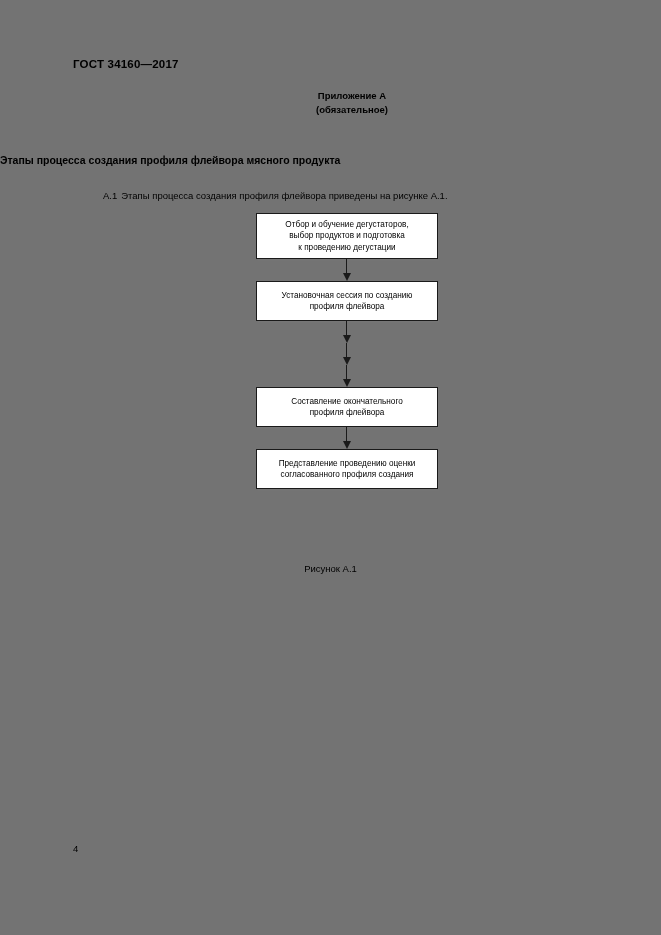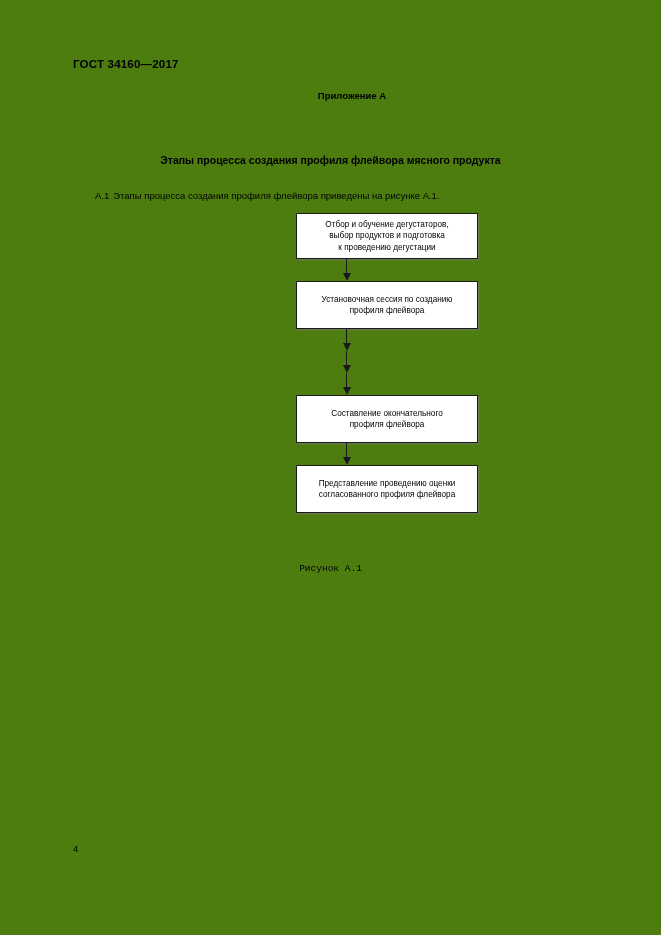--- a/index.html
+++ b/index.html
@@ -9,21 +9,21 @@
     background: #ffffff;
   }
   body {
     font-family: "Liberation Sans", sans-serif;
     color: #000000;
   }
   .page {
     position: relative;
     width: 661px;
     height: 935px;
-    background: #4d7c0f;
+    background: #737373;
     overflow: hidden;
   }
 
   
   .doc-header {
     position: absolute;
     left: 73px;
     top: 58px;
     font-size: 11.5px;
     font-weight: bold;
@@ -43,30 +43,30 @@
     line-height: 14px;
   }
   .annex-block div { white-space: nowrap; padding-left: 43px; }
 
   
   .annex-title {
     position: absolute;
     left: 0;
     top: 154px;
     width: 661px;
-    text-align: center;
+    text-align: left;
     font-size: 10.5px;
     font-weight: bold;
     white-space: nowrap;
   }
 
   
   .body-para {
     position: absolute;
-    left: 95px;
+    left: 103px;
     top: 190px;
     font-size: 9.5px;
     white-space: nowrap;
   }
   .body-para .clause-num { margin-right: 4px; }
 
   
   .flowchart {
     position: absolute;
     left: 256px;
@@ -80,24 +80,23 @@
     border: 1px solid #1a1a1a;
     background: #ffffff;
     box-shadow: 1.5px 1.5px 0 rgba(120,120,120,0.55);
     display: flex;
     align-items: center;
     justify-content: center;
     text-align: center;
     font-size: 8.2px;
     line-height: 11.5px;
     padding: 4px 6px;
-    margin-left: 40px;
   }
   .flow-box.h3 { height: 46px; }
-  .flow-box.h2 { height: 48px; align-items: center; }
+  .flow-box.h2 { height: 40px; align-items: center; }
 
   .connector {
     position: relative;
     width: 182px;
     height: 22px;
   }
   .connector .stem {
     position: absolute;
     left: 90px;
     top: 0;
@@ -118,40 +117,40 @@
 
   
   .fig-caption {
     position: absolute;
     left: 0;
     top: 563px;
     width: 661px;
     text-align: center;
     font-size: 9.5px;
     white-space: nowrap;
-    font-family: Liberation Mono, monospace;
   }
 
   
   .page-number {
     position: absolute;
     left: 73px;
     top: 843px;
     font-size: 9.5px;
   }
 </style>
 </head>
 <body>
 
 <div class="page">
 
   <div class="doc-header">ГОСТ 34160—2017</div>
 
   <div class="annex-block">
     <div>Приложение А</div>
+    <div>(обязательное)</div>
   </div>
 
   <div class="annex-title">Этапы процесса создания профиля флейвора мясного продукта</div>
 
   <div class="body-para">
     <span class="clause-num">А.1</span><span>Этапы процесса создания профиля флейвора приведены на рисунке А.1.</span>
   </div>
 
   <div class="flowchart">
 
@@ -200,21 +199,21 @@
     </div>
 
     <div class="connector">
       <div class="stem"></div>
       <div class="head"></div>
     </div>
 
     <div class="flow-box h2">
       <span>
         <span>Представление проведению оценки</span><br>
-        <span>согласованного профиля флейвора</span>
+        <span>согласованного профиля создания</span>
       </span>
     </div>
 
   </div>
 
   <div class="fig-caption">Рисунок А.1</div>
 
   <div class="page-number">4</div>
 
 </div>

